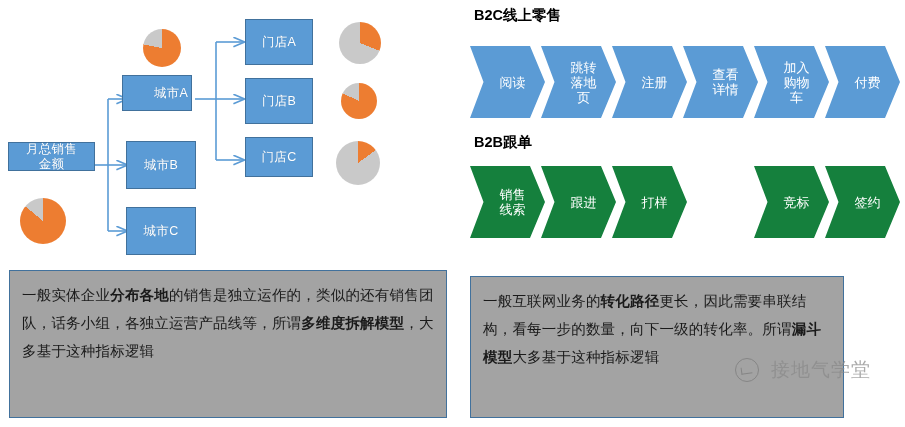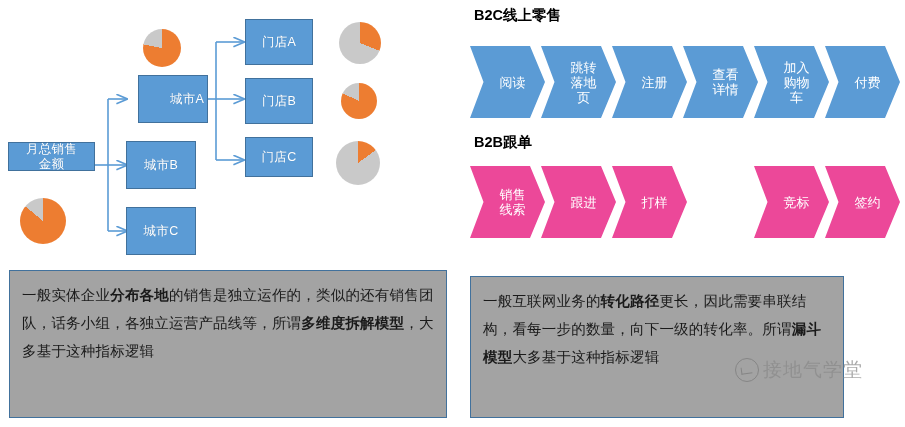--- a/index.html
+++ b/index.html
@@ -63,21 +63,21 @@
     color: #ffffff;
     font-size: 13px;
     line-height: 15px;
     text-align: center;
     box-sizing: border-box;
     -webkit-clip-path: polygon(0% 0%, 80% 0%, 100% 50%, 80% 100%, 0% 100%, 18% 50%);
     clip-path: polygon(0% 0%, 80% 0%, 100% 50%, 80% 100%, 0% 100%, 18% 50%);
     padding-left: 10px;
   }
   .chev.blue { background: #5b9bd5; }
-  .chev.orange { background: #ec4899; }
+  .chev.orange { background: #15803d; }
   .chev span { display: block; width: 100%; }
 
   
   .callout {
     position: absolute;
     border: 1.5px solid #41719c;
     background: #a3a3a3;
     box-sizing: border-box;
     padding: 10px 12px 8px 12px;
   }
@@ -91,21 +91,21 @@
   }
   .callout b { font-weight: bold; }
 
   
   #watermark {
     position: absolute;
     left: 735px;
     top: 357px;
     display: flex;
     align-items: center;
-    gap: 4px;
+    gap: 12px;
     opacity: .72;
     pointer-events: none;
   }
   #watermark .wm-logo {
     width: 22px; height: 22px; border-radius: 50%;
     border: 1.5px solid #7a7a7a;
     position: relative;
   }
   #watermark .wm-logo::after {
     content: "";
@@ -148,21 +148,21 @@
     <path d="M216,42 L243,42" fill="none" stroke="#5b9bd5" stroke-width="1.6" marker-end="url(#arrowblue)"></path>
     <path d="M216,99 L243,99" fill="none" stroke="#5b9bd5" stroke-width="1.6" marker-end="url(#arrowblue)"></path>
     <path d="M216,160 L243,160" fill="none" stroke="#5b9bd5" stroke-width="1.6" marker-end="url(#arrowblue)"></path>
   </svg>
 
   <div class="node-box" style="left:8px; top:142px; width:87px; height:29px;">
     <span style="white-space:pre-line;">月总销售
 金额</span>
   </div>
 
-  <div class="node-box" style="left:138px; top:75px; width:70px; height:48px;padding-left:28px;">
+  <div class="node-box" style="left:122px; top:75px; width:70px; height:36px;padding-left:28px;">
     <span>城市A</span>
   </div>
   <div class="node-box" style="left:126px; top:141px; width:70px; height:48px;">
     <span>城市B</span>
   </div>
   <div class="node-box" style="left:126px; top:207px; width:70px; height:48px;">
     <span>城市C</span>
   </div>
 
   <div class="node-box" style="left:245px; top:19px; width:68px; height:46px;">

